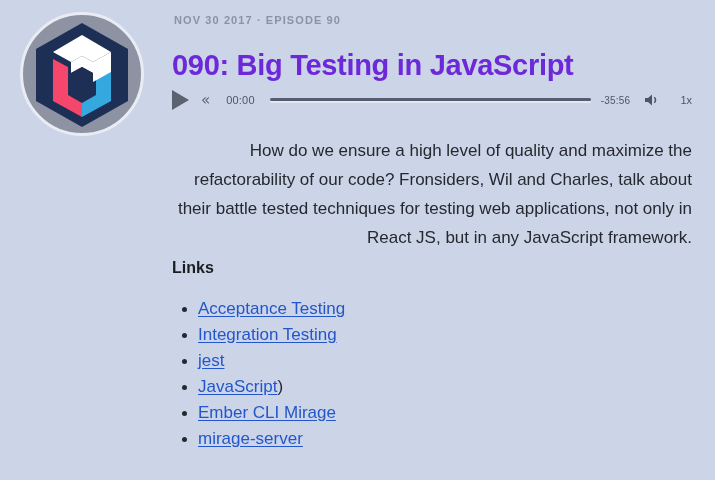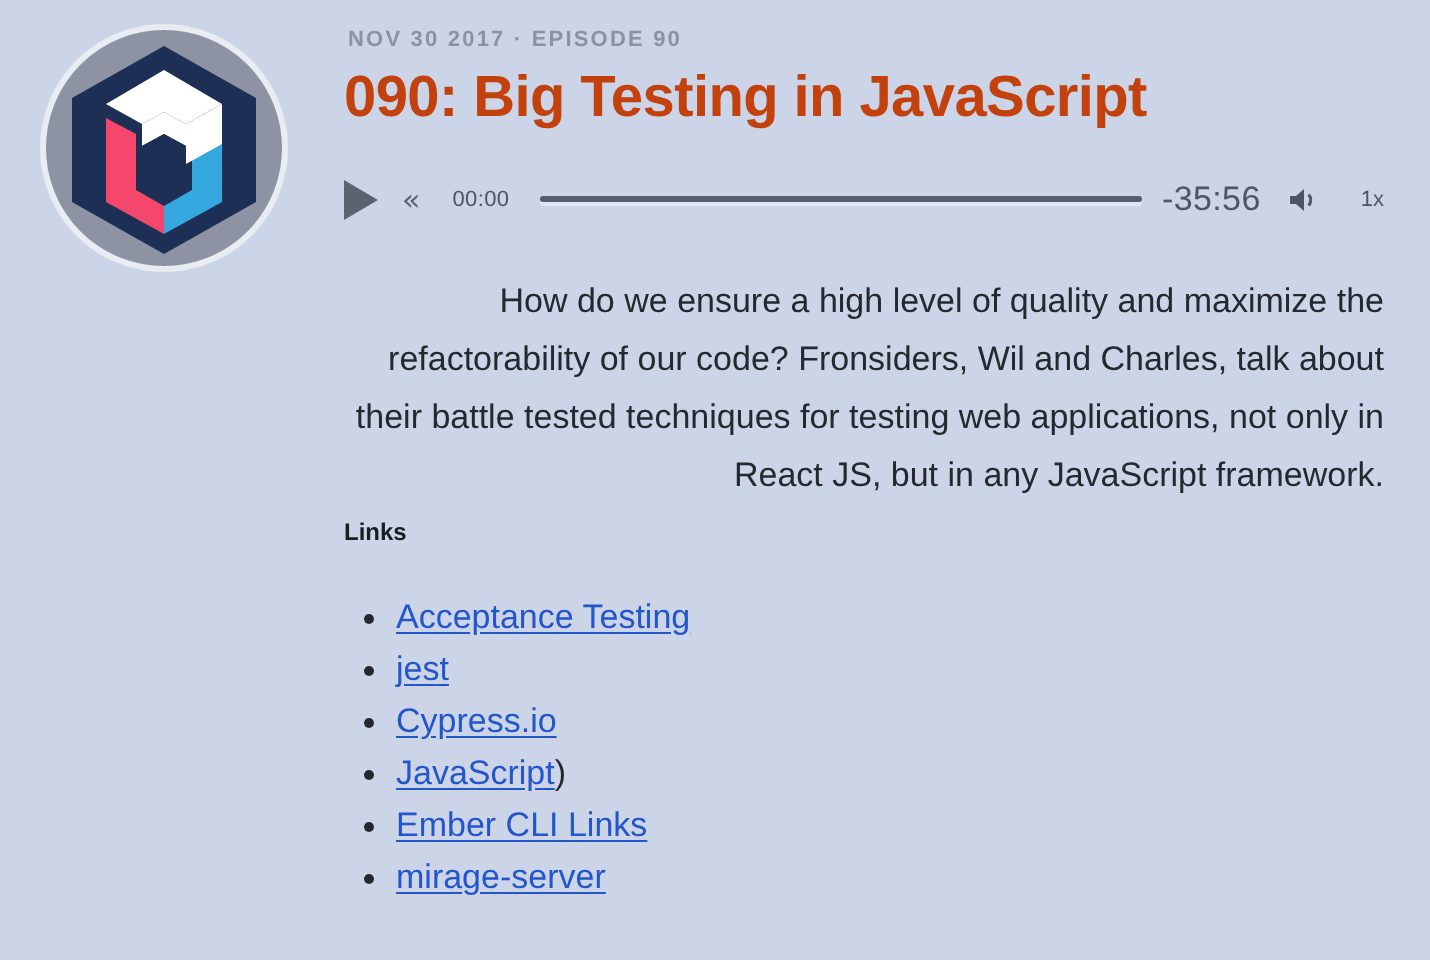--- a/index.html
+++ b/index.html
@@ -55,26 +55,26 @@
     font-weight: bold;
     letter-spacing: 1.1px;
     color: #8a93a6;
     white-space: nowrap;
   }
 
   
   .title {
     position: absolute;
     left: 172px;
-    top: 32px;
+    top: 48px;
     margin: 0;
     font-size: 29px;
     line-height: 34px;
     font-weight: bold;
-    color: #c2410c;
+    color: #6d28d9;
     letter-spacing: -0.3px;
     white-space: nowrap;
   }
 
   
   .player {
     position: absolute;
     left: 172px;
     top: 86px;
     width: 520px;
@@ -124,21 +124,21 @@
     position: absolute;
     left: 0;
     right: 0;
     top: 1px;
     height: 3px;
     background: #555d6e;
     border-radius: 2px;
     box-shadow: 0 2px 0 #e2e7f2;
   }
   .time-remaining {
-    font-size: 17px;
+    font-size: 10px;
     color: #4e5565;
     letter-spacing: 0.2px;
     white-space: nowrap;
   }
   .volume-btn {
     margin-left: 14px;
     width: 16px;
     height: 16px;
     display: flex;
     align-items: center;
@@ -164,21 +164,21 @@
     color: #25292f;
     text-align: right;
   }
 
   
   .links-heading {
     position: absolute;
     left: 172px;
     top: 259px;
     margin: 0;
-    font-size: 12px;
+    font-size: 16px;
     font-weight: bold;
     color: #1a1d22;
   }
   .links-list {
     position: absolute;
     left: 172px;
     top: 296px;
     width: 500px;
     margin: 0;
     padding: 0 0 0 26px;
@@ -262,20 +262,20 @@
 
     <div class="speed-btn">1x</div>
   </div>
 
   <p class="description">How do we ensure a high level of quality and maximize the refactorability of our code? Fronsiders, Wil and Charles, talk about their battle tested techniques for testing web applications, not only in React JS, but in any JavaScript framework.</p>
 
   <h2 class="links-heading">Links</h2>
 
   <ul class="links-list" id="links-list">
       <li><a>Acceptance Testing</a></li>
+      <li><a>Integration Testing</a></li>
       <li><a>jest</a></li>
-      <li><a>Cypress.io</a></li>
       <li><a>JavaScript</a><span class="link-suffix">)</span></li>
-      <li><a>Ember CLI Links</a></li>
+      <li><a>Ember CLI Mirage</a></li>
       <li><a>mirage-server</a></li>
     </ul>
 
 </div>
 
 </body></html>

